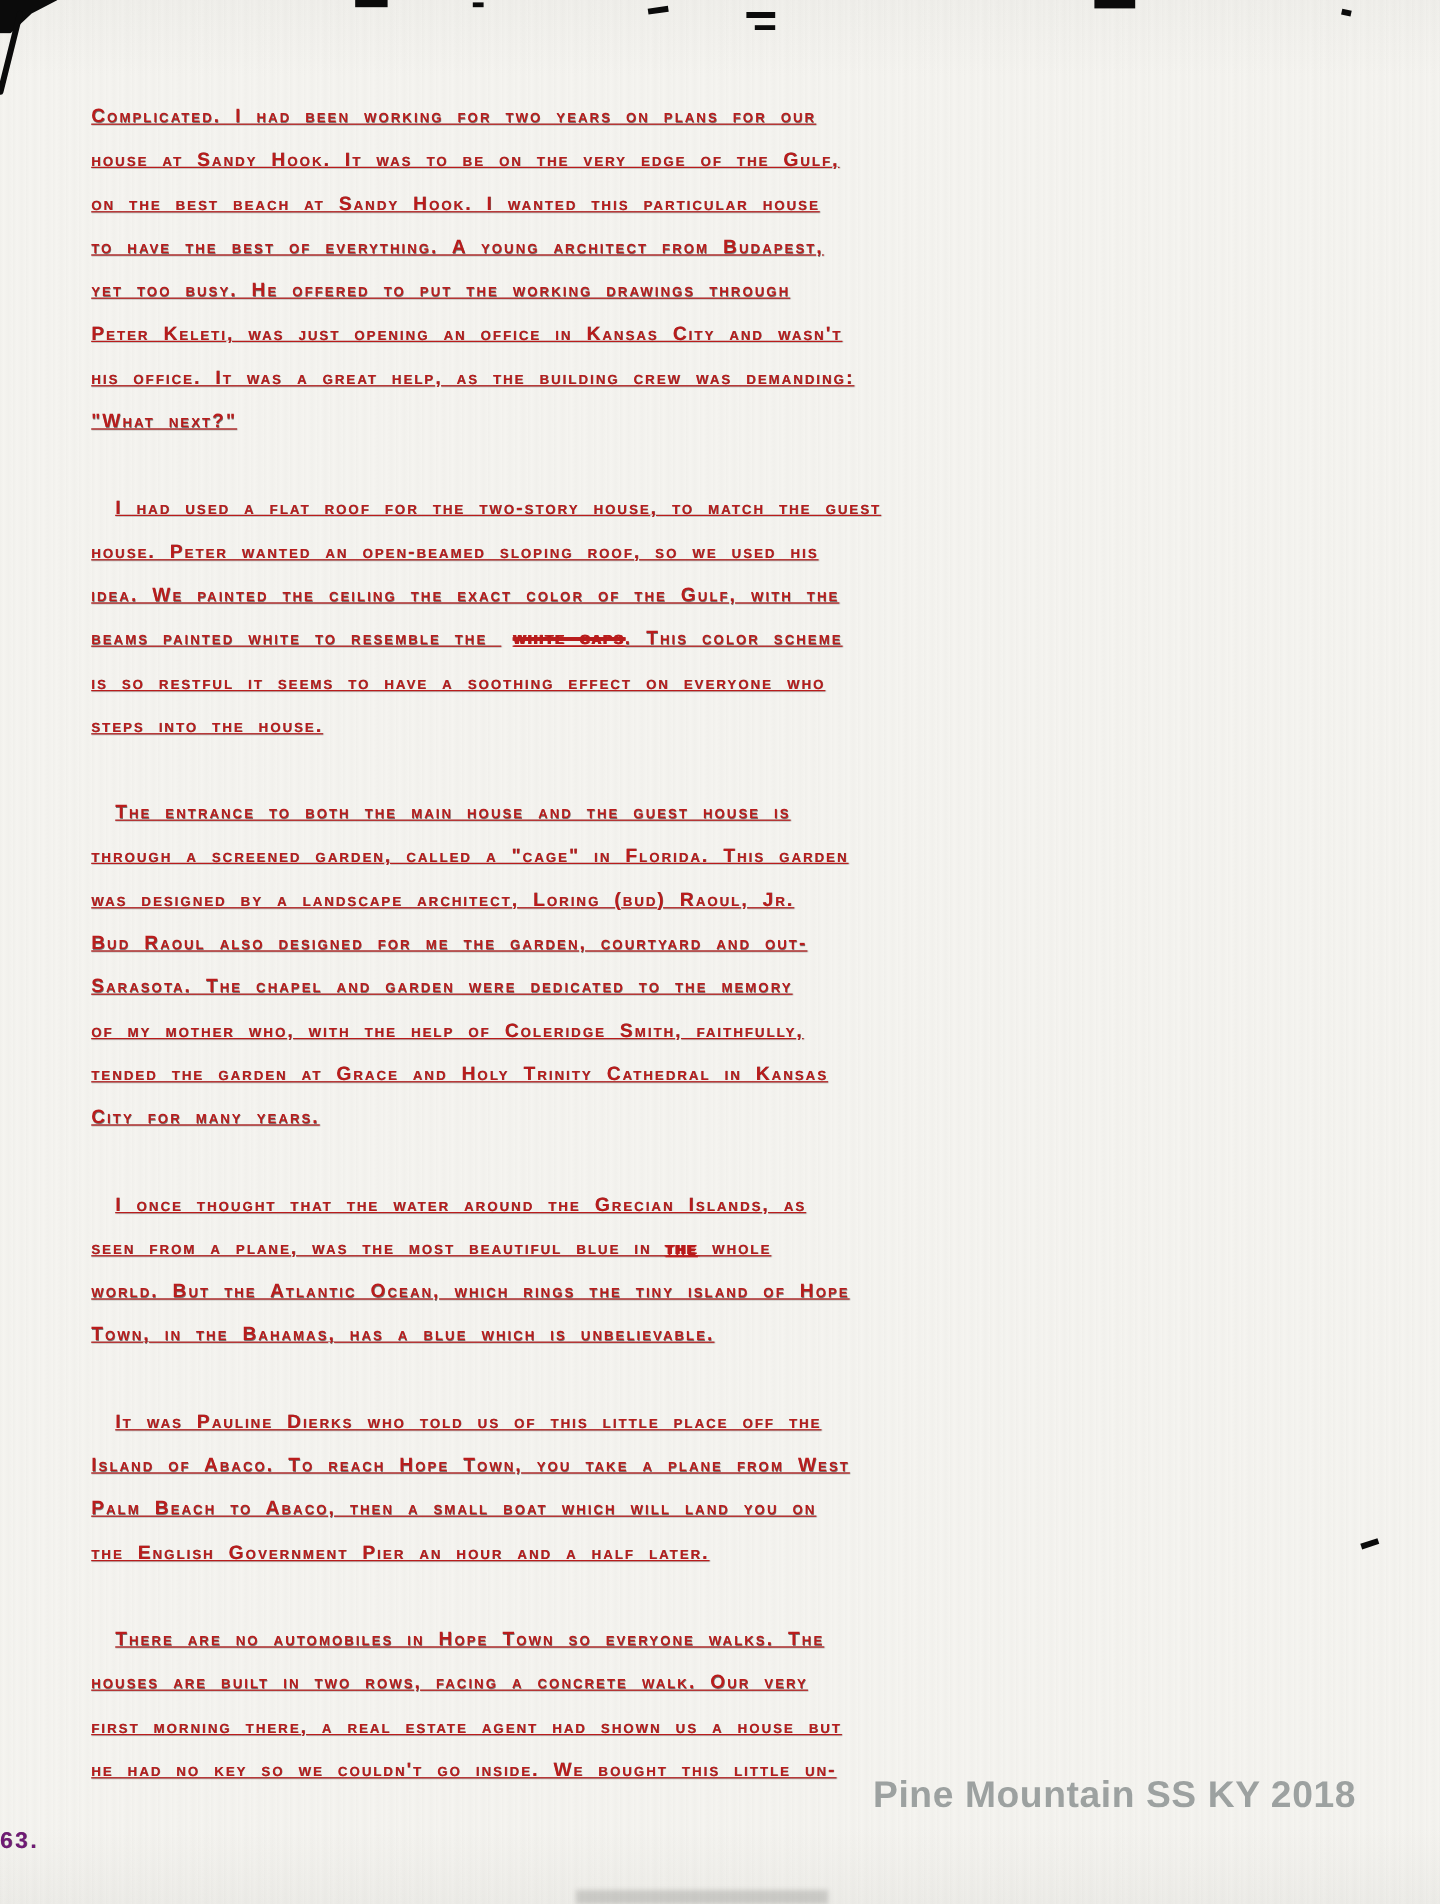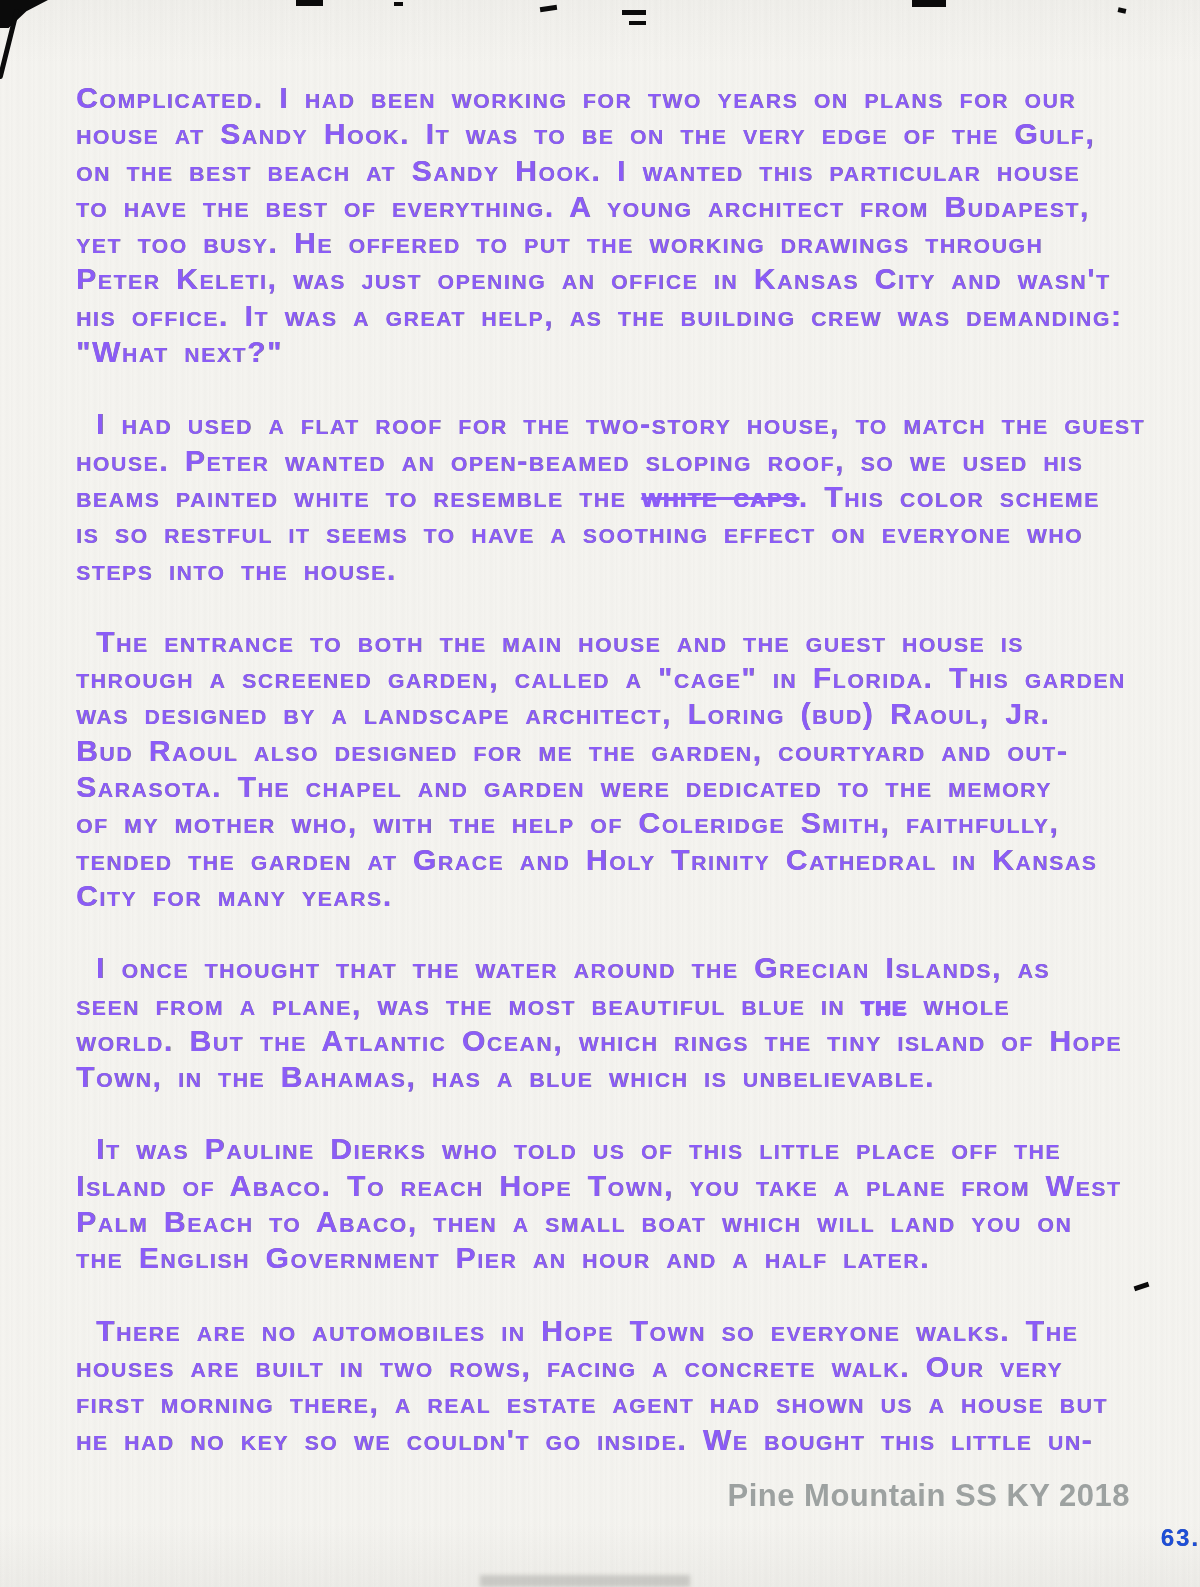--- a/index.html
+++ b/index.html
@@ -22,40 +22,42 @@
         rgba(170,170,165,0.05) 7px, rgba(255,255,255,0) 11px),
       linear-gradient(180deg, rgba(210,210,205,0.15) 0%, rgba(255,255,255,0) 4%, rgba(255,255,255,0) 96%, rgba(200,200,195,0.18) 100%);
     pointer-events: none;
   }
 
   .text-body {
     position: absolute;
     left: 76px;
     top: 80px;
     width: 1060px;
-    color: #8b5cf6;
+    color: #b91c1c;
     font-variant: small-caps;
     font-weight: bold;
-    font-size: 30px;
+    font-size: 16px;
     letter-spacing: 1.7px;
     word-spacing: 5.5px;
     text-shadow: 0.4px 0.3px 0.4px rgba(20,20,20,0.55);
+    text-decoration: underline;
   }
   .paragraph { margin-bottom: 26px; }
   .line {
     height: 36.3px;
     line-height: 36.3px;
     white-space: nowrap;
   }
   .indent { padding-left: 20px; margin-top: 36px; }
 
   .struck {
     text-decoration: line-through;
     text-decoration-thickness: 3px;
     text-shadow: 0.8px 0 currentColor, -0.5px 0 currentColor;
+    margin-left: 10px;
   }
   .overtyped {
     text-shadow: 1.2px 0 currentColor, -0.8px 0 currentColor, 0 0.8px currentColor;
   }
 
   .watermark {
     position: absolute;
     top: 1478px;
     right: 70px;
     font-size: 31px;
@@ -63,25 +65,25 @@
     letter-spacing: 0.5px;
     color: rgba(132, 139, 139, 0.78);
     white-space: nowrap;
   }
 
   .page-number {
     position: absolute;
     top: 1524px;
     left: 0;
     width: 100%;
-    text-align: right;
-    font-size: 24px;
+    text-align: left;
+    font-size: 19px;
     font-weight: bold;
     letter-spacing: 2px;
-    color: #1d4ed8;
+    color: #701a75;
     text-shadow: 0.4px 0.3px 0.4px rgba(20,20,20,0.5);
   }
 
   .artifact {
     position: absolute;
     background: #0b0b0b;
   }
   .artifact.corner {
     left: 0; top: 0; width: 48px; height: 28px;
     clip-path: polygon(0 0, 100% 0, 55% 40%, 18% 100%, 0 100%);
@@ -118,20 +120,21 @@
       <div class="line"><span>on the best beach at Sandy Hook. I wanted this particular house</span></div>
       <div class="line"><span>to have the best of everything. A young architect from Budapest,</span></div>
       <div class="line"><span>yet too busy.  He offered to put the working drawings through</span></div>
       <div class="line"><span>Peter Keleti, was just opening an office in Kansas City and wasn't</span></div>
       <div class="line"><span>his office. It was a great help, as the building crew was demanding:</span></div>
       <div class="line"><span>"What next?"</span></div>
     </div>
     <div class="paragraph">
       <div class="line indent"><span>I had used a flat roof for the two-story house, to match the guest</span></div>
       <div class="line"><span>house. Peter wanted an open-beamed sloping roof, so we used his</span></div>
+      <div class="line"><span>idea. We painted the ceiling the exact color of the Gulf, with the</span></div>
       <div class="line"><span>beams painted white to resemble the </span><span class="struck">white caps</span><span>. This color scheme</span></div>
       <div class="line"><span>is so restful it seems to have a soothing effect on everyone who</span></div>
       <div class="line"><span>steps into the house.</span></div>
     </div>
     <div class="paragraph">
       <div class="line indent"><span>The entrance to both the main house and the guest house is</span></div>
       <div class="line"><span>through a screened garden, called a "cage" in Florida. This garden</span></div>
       <div class="line"><span>was designed by a landscape architect, Loring (bud) Raoul, Jr.</span></div>
       <div class="line"><span>Bud Raoul also designed for me the garden, courtyard and out-</span></div>
       <div class="line"><span>Sarasota. The chapel and garden were dedicated to the memory</span></div>

